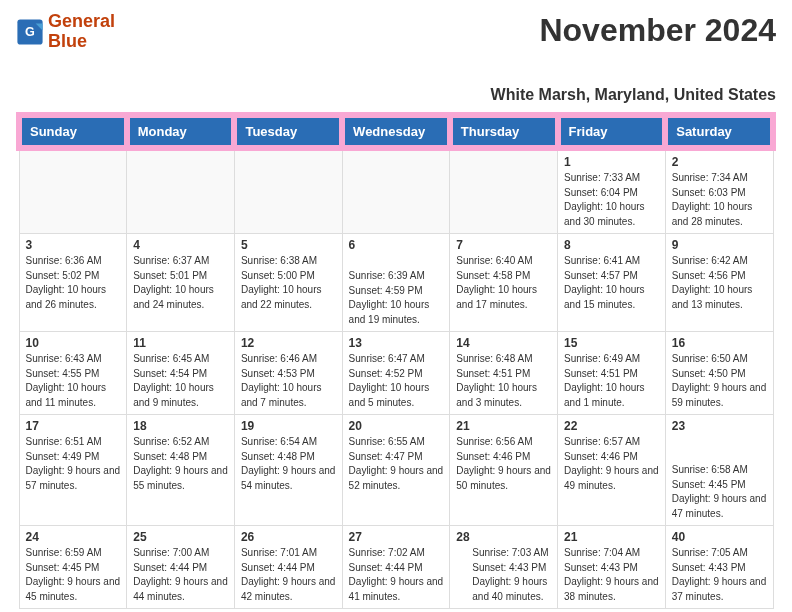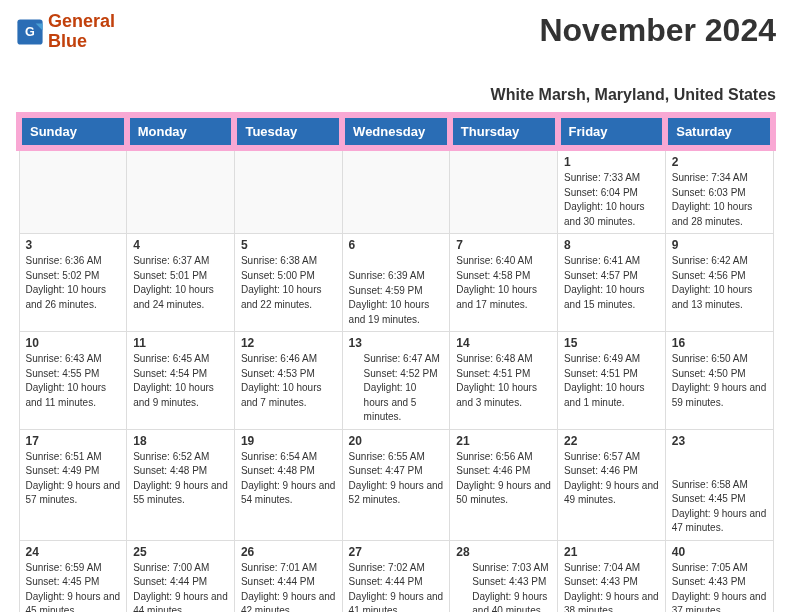--- a/index.html
+++ b/index.html
@@ -218,21 +218,21 @@
 Daylight: 10 hours and 9 minutes.</div>
           </td>
           <td>
             <span class="day-num">12</span>
             <div class="day-info" style="white-space: pre-line;">Sunrise: 6:46 AM
 Sunset: 4:53 PM
 Daylight: 10 hours and 7 minutes.</div>
           </td>
           <td>
             <span class="day-num">13</span>
-            <div class="day-info" style="white-space: pre-line; margin-left: 15px;">Sunrise: 6:47 AM
+            <div class="day-info" style="white-space: pre-line;">Sunrise: 6:47 AM
 Sunset: 4:52 PM
 Daylight: 10 hours and 5 minutes.</div>
           </td>
           <td>
             <span class="day-num">14</span>
             <div class="day-info" style="white-space: pre-line;">Sunrise: 6:48 AM
 Sunset: 4:51 PM
 Daylight: 10 hours and 3 minutes.</div>
           </td>
           <td>

